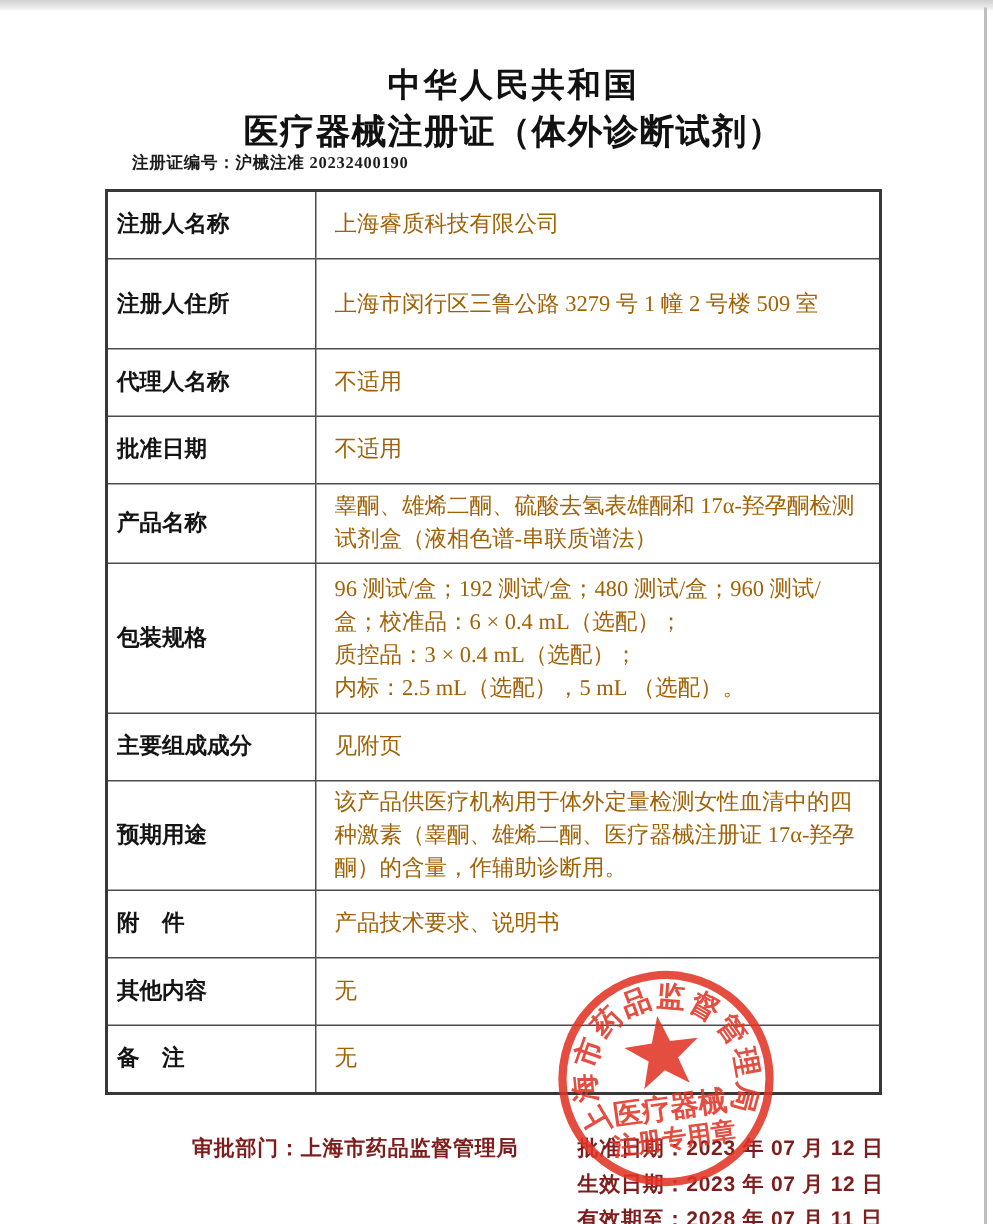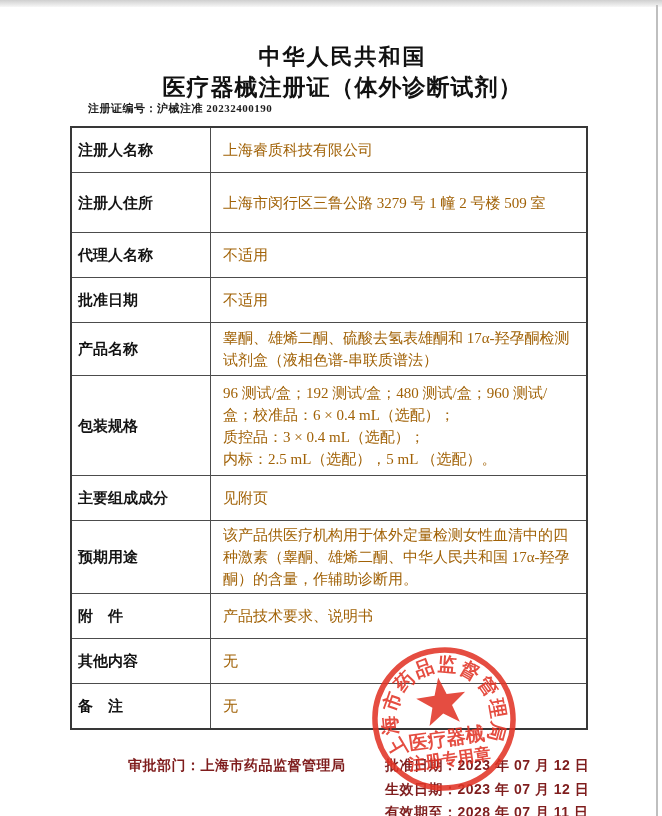--- a/index.html
+++ b/index.html
@@ -102,21 +102,21 @@
       <td class="val">96 测试/盒；192 测试/盒；480 测试/盒；960 测试/盒；校准品：6 × 0.4 mL（选配）；
 质控品：3 × 0.4 mL（选配）；
 内标：2.5 mL（选配），5 mL （选配）。</td>
     </tr>
     <tr class="r7">
       <td class="lbl">主要组成成分</td>
       <td class="val">见附页</td>
     </tr>
     <tr class="r8">
       <td class="lbl">预期用途</td>
-      <td class="val">该产品供医疗机构用于体外定量检测女性血清中的四种激素（睾酮、雄烯二酮、中华人民共和国 17α-羟孕酮）的含量，作辅助诊断用。</td>
+      <td class="val">该产品供医疗机构用于体外定量检测女性血清中的四种激素（睾酮、雄烯二酮、医疗器械注册证 17α-羟孕酮）的含量，作辅助诊断用。</td>
     </tr>
     <tr class="r10">
       <td class="lbl">附　件</td>
       <td class="val">产品技术要求、说明书</td>
     </tr>
     <tr class="r11">
       <td class="lbl">其他内容</td>
       <td class="val">无</td>
     </tr>
     <tr class="r12">

